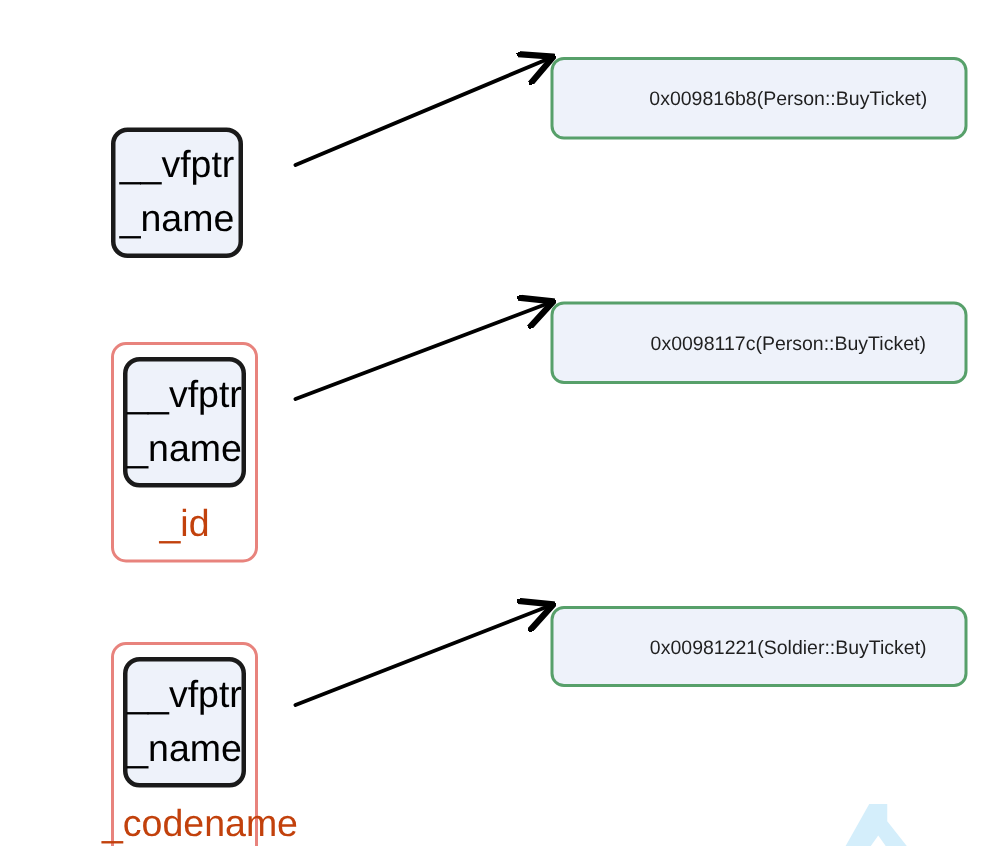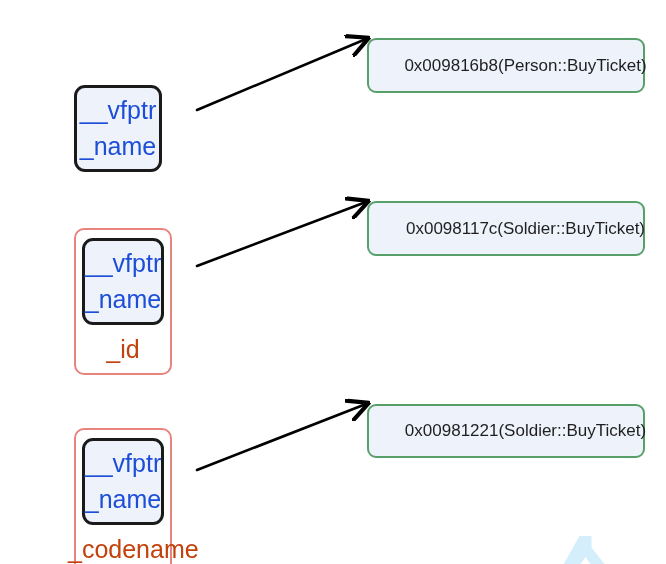--- a/index.html
+++ b/index.html
@@ -38,21 +38,21 @@
     background: #eef2fa;
     border: 3px solid #1a1a1a;
     border-radius: 11px;
     display: flex;
     flex-direction: column;
     align-items: center;
     justify-content: center;
   }
 
   .member-line {
-    color: #1d4ed8;
+    color: #000000;
     font-size: 25px;
     line-height: 1.42;
     letter-spacing: 0px;
     white-space: nowrap;
   }
 
   .extra-member {
     position: absolute;
     width: 100%;
     text-align: center;
@@ -68,21 +68,21 @@
     box-sizing: border-box;
     background: #eef2fa;
     border: 2px solid #57a06a;
     border-radius: 9px;
     display: flex;
     align-items: center;
     justify-content: center;
   }
   .func-label {
     color: #1f1f1f;
-    font-size: 17px;
+    font-size: 13px;
     white-space: nowrap;
     margin-left: 39px;
   }
 
   
   #arrows {
     position: absolute;
     left: 0; top: 0;
     width: 666px;
     height: 564px;
@@ -139,21 +139,21 @@
       <span class="member-line">__vfptr</span>
       <span class="member-line">_name</span>
     </div>
   </div>
 
   <div class="func-box" style="left:367px;top:38px;width:278px;height:55px;">
     <span class="func-label">0x009816b8(Person::BuyTicket)</span>
   </div>
 
   <div class="func-box" style="left:367px;top:201px;width:278px;height:55px;">
-    <span class="func-label">0x0098117c(Soldier::BuyTicket)</span>
+    <span class="func-label">0x0098117c(Person::BuyTicket)</span>
   </div>
 
   <div class="func-box" style="left:367px;top:404px;width:278px;height:54px;">
     <span class="func-label">0x00981221(Soldier::BuyTicket)</span>
   </div>
 
   <svg id="watermark" style="left:552px;top:536px;" width="70" height="40" viewBox="0 0 70 40">
     <path d="M27.5 0 L39.5 0 L39.5 11.5 L62 40 L47 40 L33.5 21 L20 40 L5 40 Z" fill="#d4eefb"></path>
   </svg>
 

